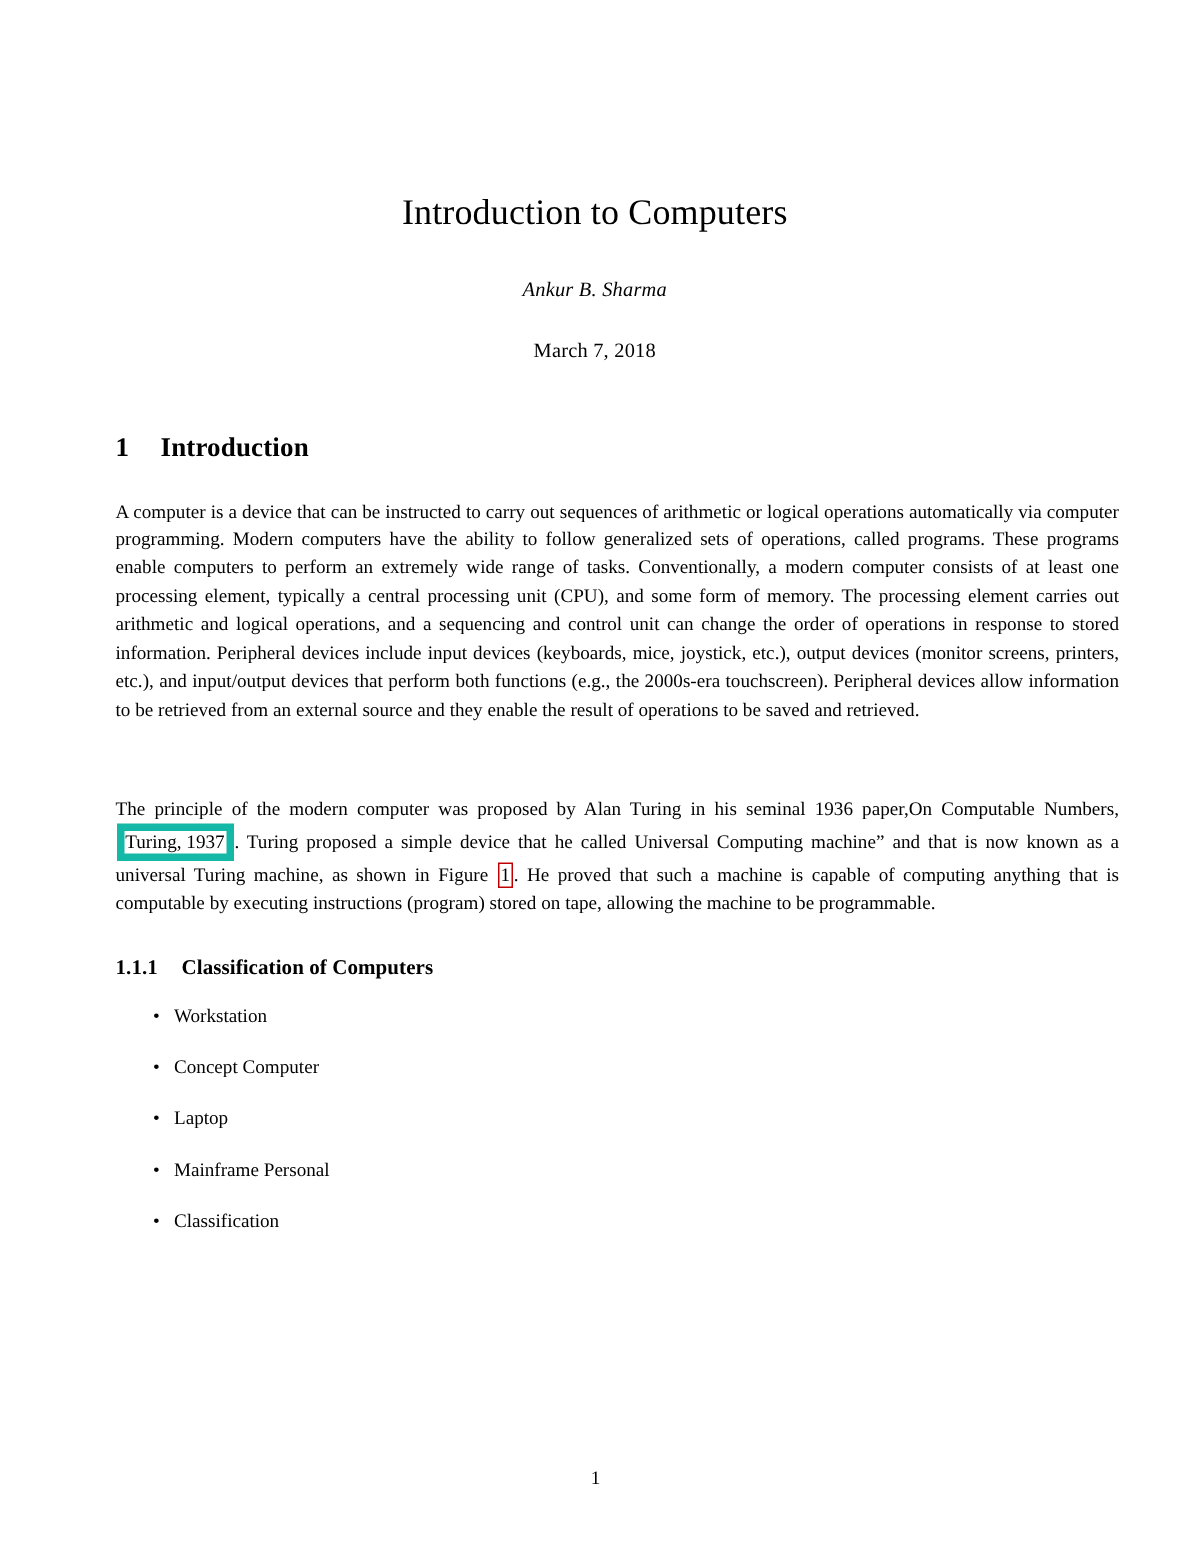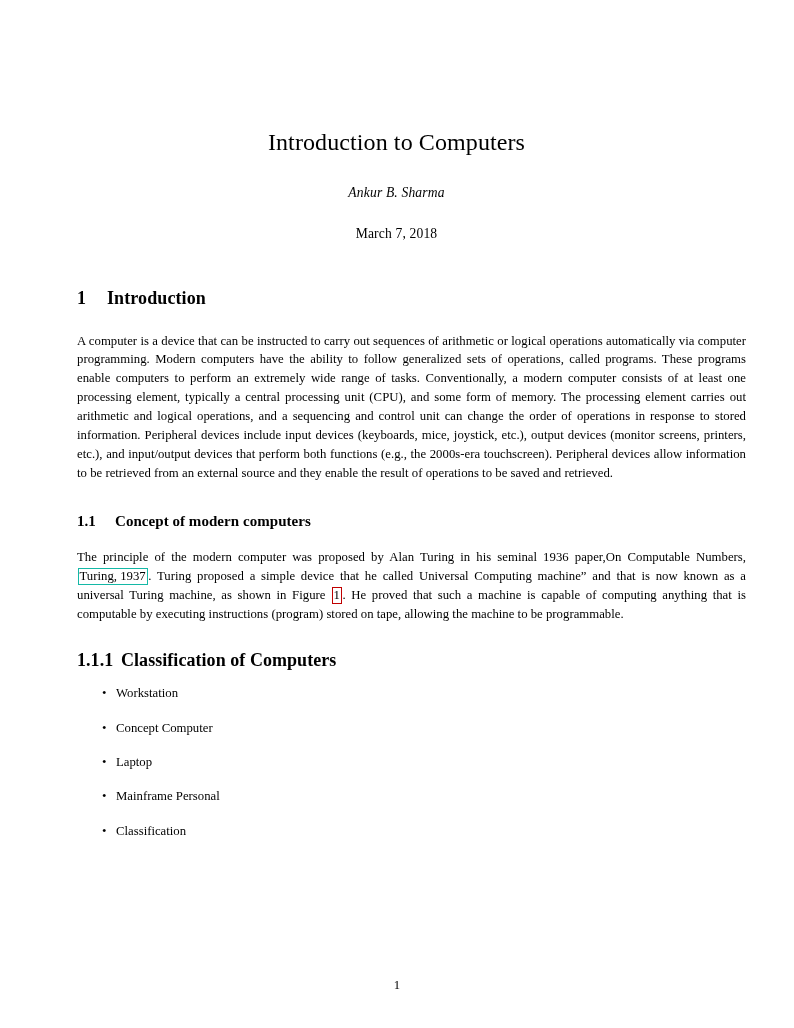--- a/index.html
+++ b/index.html
@@ -71,21 +71,21 @@
     font-size: 15px;
     font-weight: bold;
     margin: 0;
     padding: 0;
     line-height: 1.2;
     letter-spacing: 0.05px;
   }
   h2.subsection .num { display: inline-block; width: 38px; }
 
   h3.subsubsection {
-    font-size: 18px;
+    font-size: 14px;
     font-weight: bold;
     margin: 0;
     padding: 0;
     line-height: 1.2;
     letter-spacing: 0.05px;
   }
   h3.subsubsection .num { display: inline-block; width: 44px; }
 
   p.para {
     font-size: 12.75px;
@@ -121,21 +121,21 @@
   ul.bullets li .dot {
     position: absolute;
     left: 25px;
     top: 0;
     font-size: 12.75px;
     line-height: 18.85px;
   }
 
   
   .cite-box {
-    border: 1px solid #14b8a6;
+    border: 5px solid #14b8a6;
     padding: 0 1px;
     margin: 0 0.5px;
     color: #000000;
     text-decoration: none;
     display: inline-block;
     line-height: 15px;
   }
   .ref-box {
     border: 1px solid #c00000;
     padding: 0 1px;
@@ -170,21 +170,20 @@
   <div class="body-col">
 
     <h1 class="section"><span class="num">1</span><span>Introduction</span></h1>
 
     <div class="gap-sec-para"></div>
 
     <p class="para">A computer is a device that can be instructed to carry out sequences of arithmetic or logical operations automatically via computer programming. Modern computers have the ability to follow generalized sets of operations, called programs. These programs enable computers to perform an extremely wide range of tasks. Conventionally, a modern computer consists of at least one processing element, typically a central processing unit (CPU), and some form of memory. The processing element carries out arithmetic and logical operations, and a sequencing and control unit can change the order of operations in response to stored information. Peripheral devices include input devices (keyboards, mice, joystick, etc.), output devices (monitor screens, printers, etc.), and input/output devices that perform both functions (e.g., the 2000s-era touchscreen). Peripheral devices allow information to be retrieved from an external source and they enable the result of operations to be saved and retrieved.</p>
 
     <div class="gap-para-sub"></div>
 
-    <h2 class="subsection"><span class="num">1.1</span><span>Concept of modern computers</span></h2>
 
     <div class="gap-sub-para"></div>
 
     <p class="para"><span>The principle of the modern computer was proposed by Alan Turing in his seminal 1936 paper,On Computable Numbers,</span> <a class="cite-box" href="#">Turing, 1937</a><span>. Turing proposed a simple device that he called Universal Computing machine” and that is now known as a universal Turing machine, as shown in Figure</span> <a class="ref-box" href="#">1</a><span>. He proved that such a machine is capable of computing anything that is computable by executing instructions (program) stored on tape, allowing the machine to be programmable.</span></p>
 
     <div class="gap-para-subsub"></div>
 
     <h3 class="subsubsection"><span class="num">1.1.1</span><span>Classification of Computers</span></h3>
 
     <div class="gap-subsub-list"></div>

